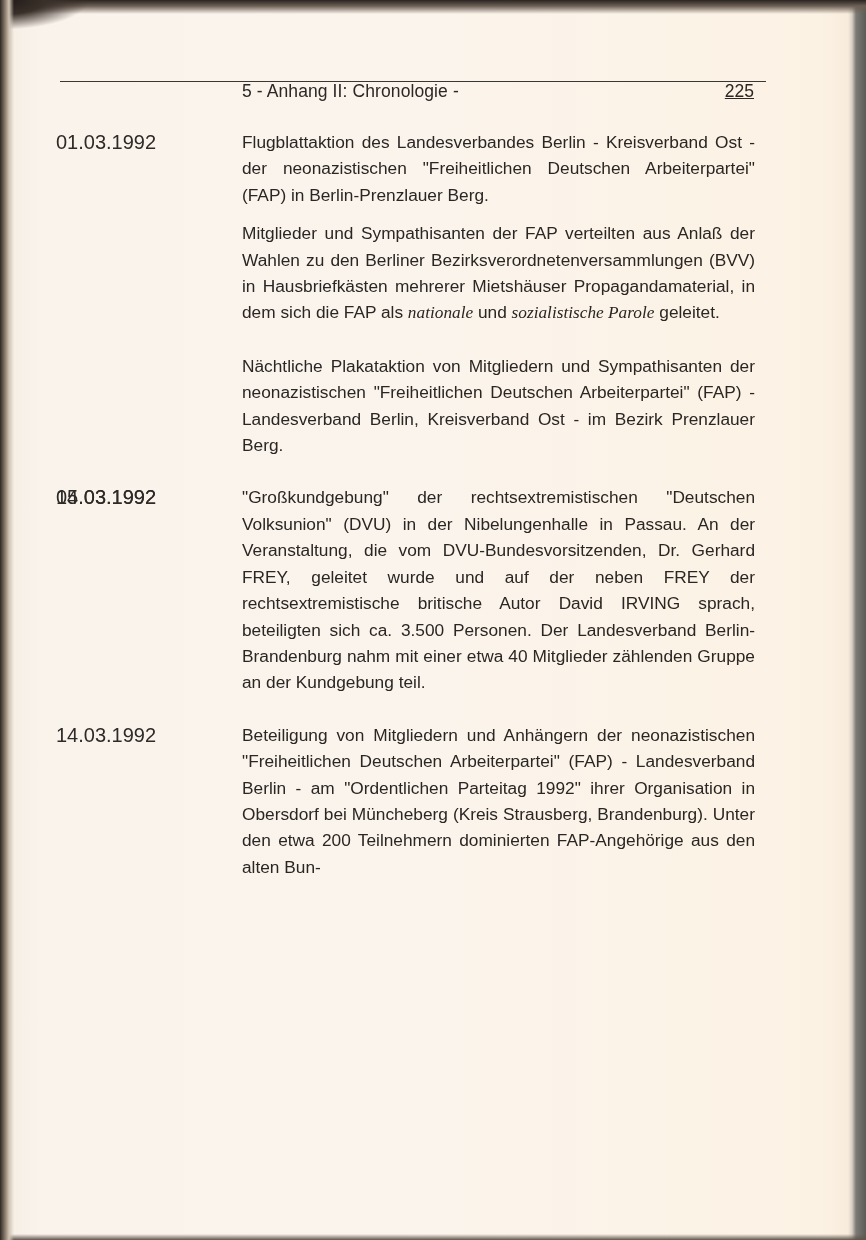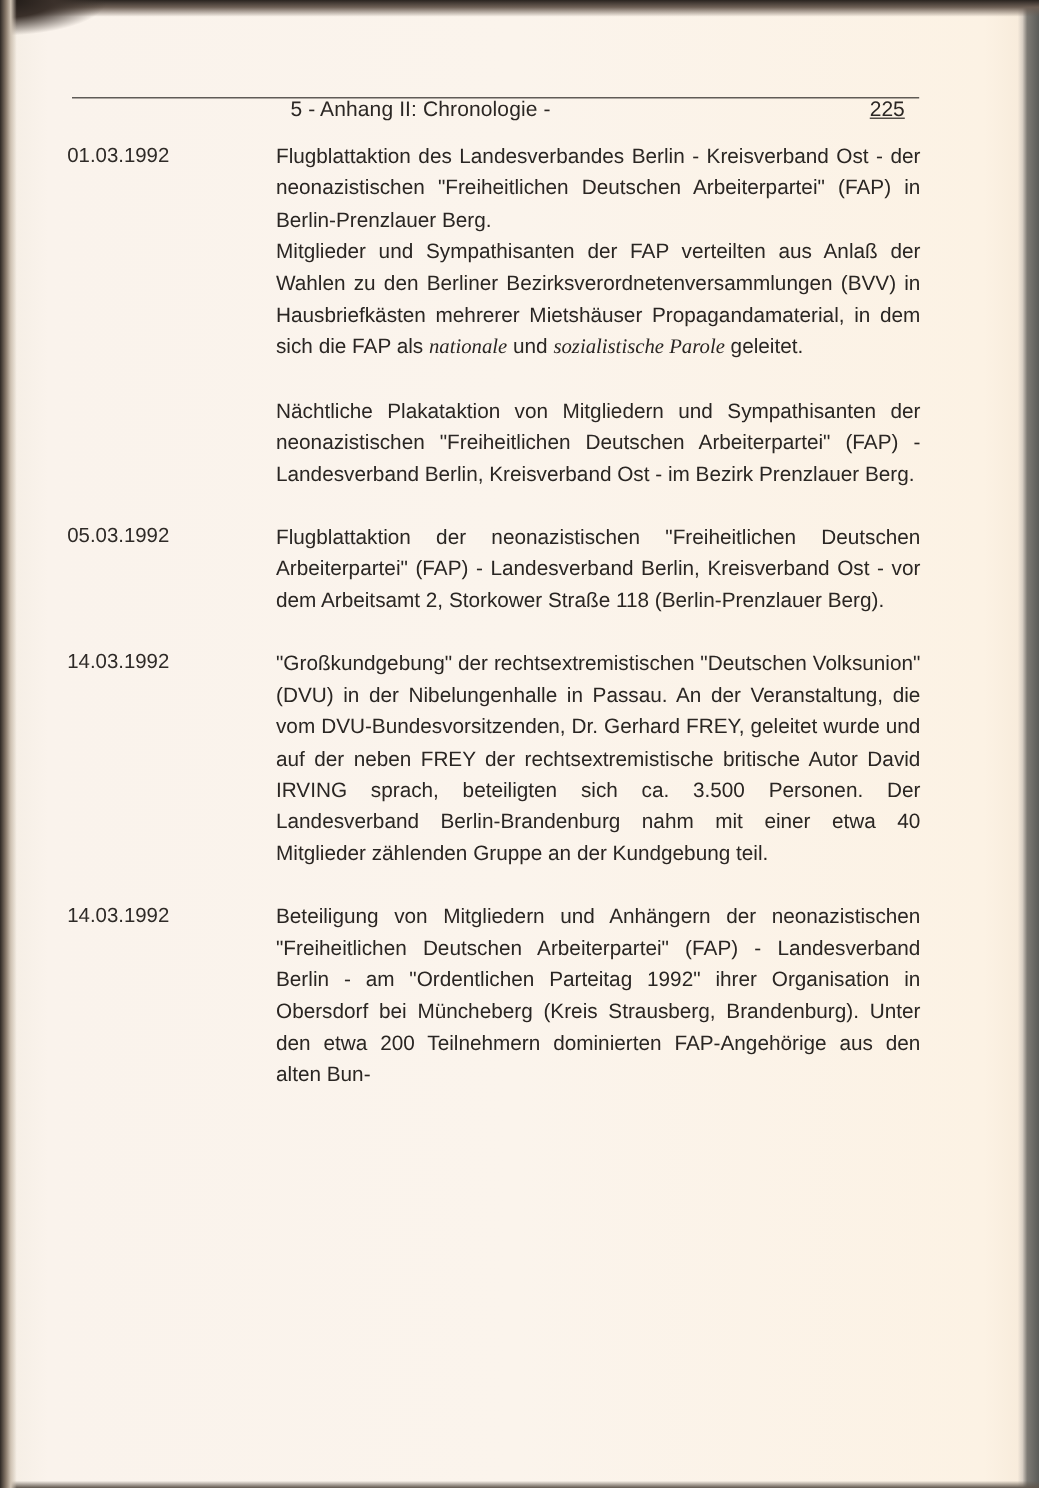--- a/index.html
+++ b/index.html
@@ -36,28 +36,28 @@
     .header-title { position: absolute; left: 194px; top: 0; letter-spacing: 0.1px; }
     .header-page { position: absolute; right: 0; top: 0; text-decoration: underline; }
     .header-rule {
       position: absolute; left: 60px; top: 81px; width: 706px; height: 0;
       border-top: 1.4px solid #3a3632;
     }
     .entries { position: absolute; left: 56px; top: 117px; width: 712px; }
     .entry { position: relative; margin-bottom: 26px; }
     .entry-date {
       position: absolute; left: 0; top: 0; width: 170px;
-      font-size: 17px; color: #2e2a27; line-height: 26.4px;
+      font-size: 20px; color: #2e2a27; line-height: 26.4px;
     }
     .entry-text {
       margin-left: 174px; width: 537px;
       font-size: 17.3px; line-height: 26.4px; color: #2a2623;
       text-align: justify; hyphens: manual;
     }
-    .entry-text p { margin: 0; }
+    .entry-text p { margin: 12px; }
     .entry-text em { font-style: italic; font-family: Liberation Serif, serif; }
   </style>
 </head>
 <body>
 
 <div class="page">
   <div class="corner-shadow"></div>
 
   <div class="header">
     <span class="header-title">5  - Anhang II: Chronologie -</span>
@@ -74,21 +74,20 @@
         </div>
     </div>
     <div class="entry">
       <div class="entry-text">
           <p><span>Nächtliche Plakataktion von Mitgliedern und Sympathisan­ten der neonazistischen "Freiheitlichen Deutschen Arbeiter­partei" (FAP) - Landesverband Berlin, Kreisverband Ost - im Bezirk Prenzlauer Berg.</span></p>
         </div>
     </div>
     <div class="entry">
       <div class="entry-date">05.03.1992</div>
       <div class="entry-text">
-          <p><span>Flugblattaktion der neonazistischen "Freiheitlichen Deutschen Arbeiterpartei" (FAP) - Landesverband Berlin, Kreisverband Ost - vor dem Arbeitsamt 2, Storkower Straße 118 (Berlin-Prenzlauer Berg).</span></p>
         </div>
     </div>
     <div class="entry">
       <div class="entry-date">14.03.1992</div>
       <div class="entry-text">
           <p><span>"Großkundgebung" der rechtsextremistischen "Deutschen Volksunion" (DVU) in der Nibelungenhalle in Passau. An der Veranstaltung, die vom DVU-Bundesvorsitzenden, Dr. Gerhard FREY, geleitet wurde und auf der neben FREY der rechtsextremistische britische Autor David IRVING sprach, beteiligten sich ca. 3.500 Personen. Der Landesverband Berlin-Brandenburg nahm mit einer etwa 40 Mitglieder zählenden Gruppe an der Kundgebung teil.</span></p>
         </div>
     </div>
     <div class="entry">
       <div class="entry-date">14.03.1992</div>

